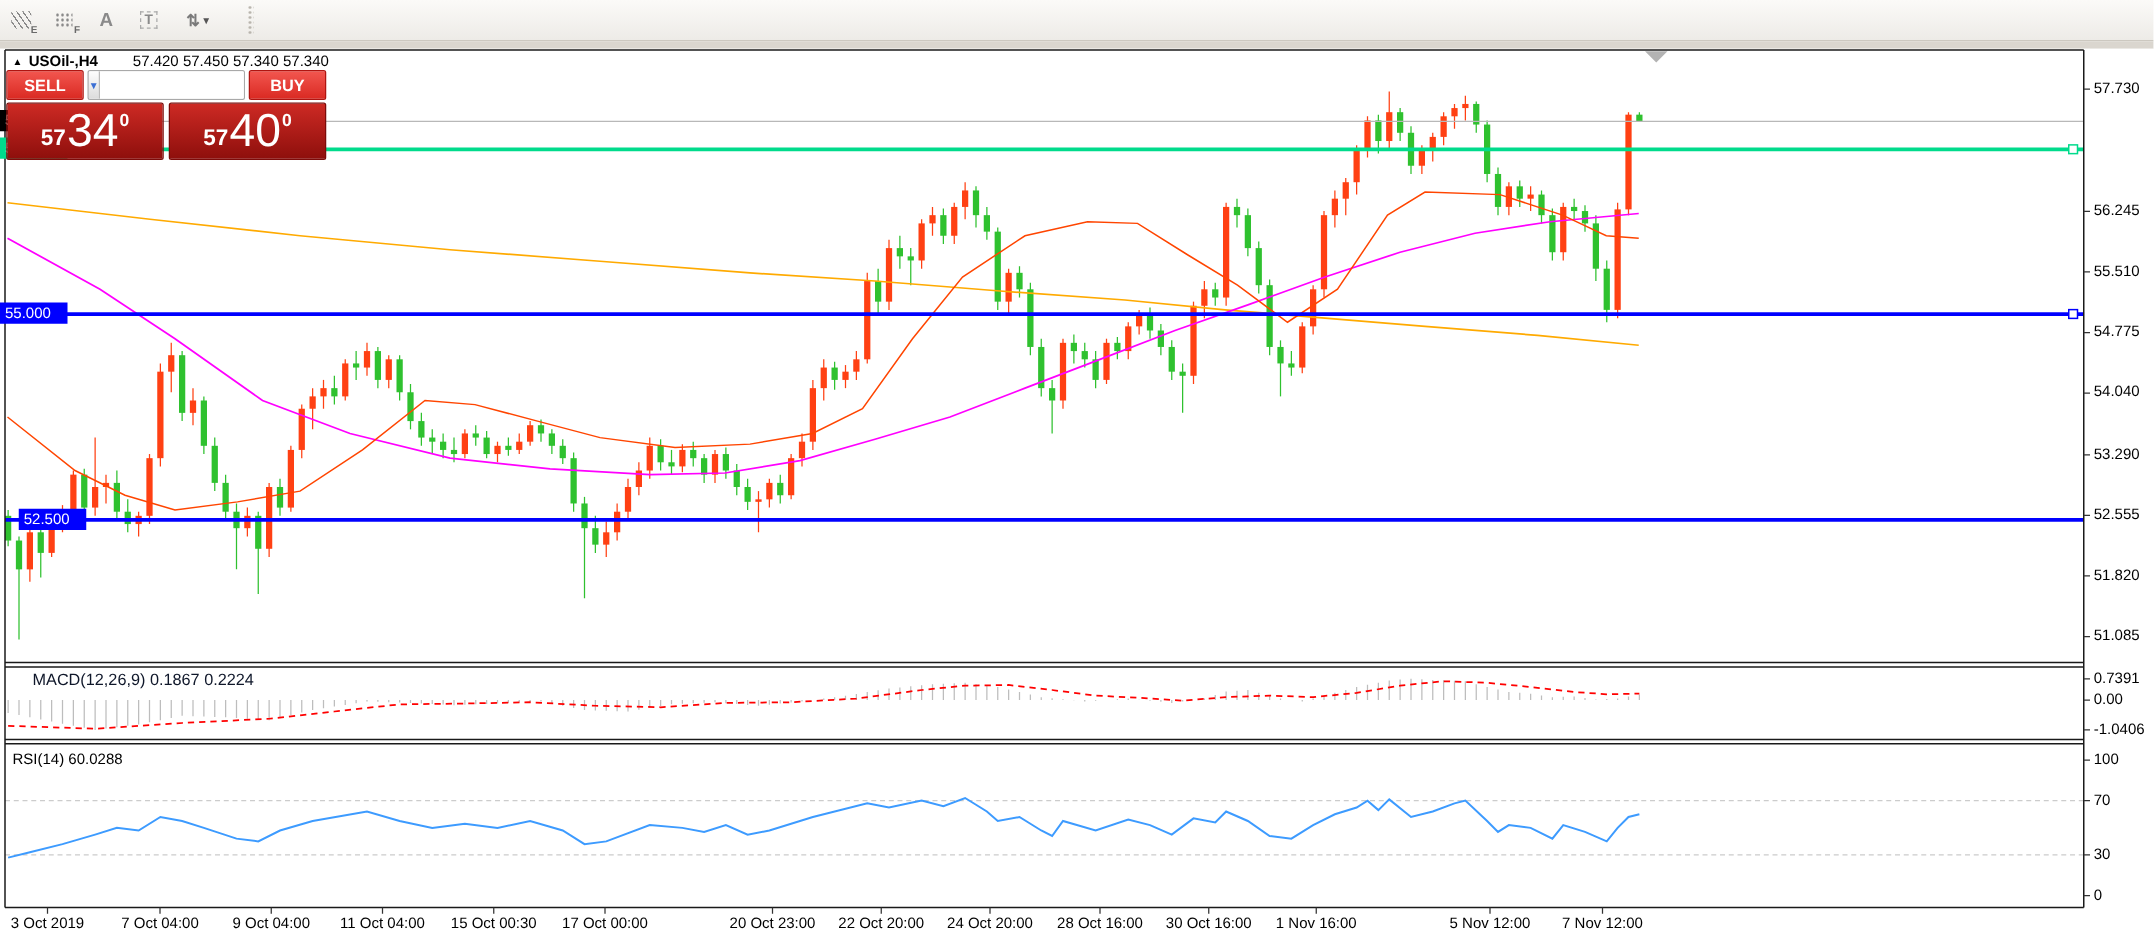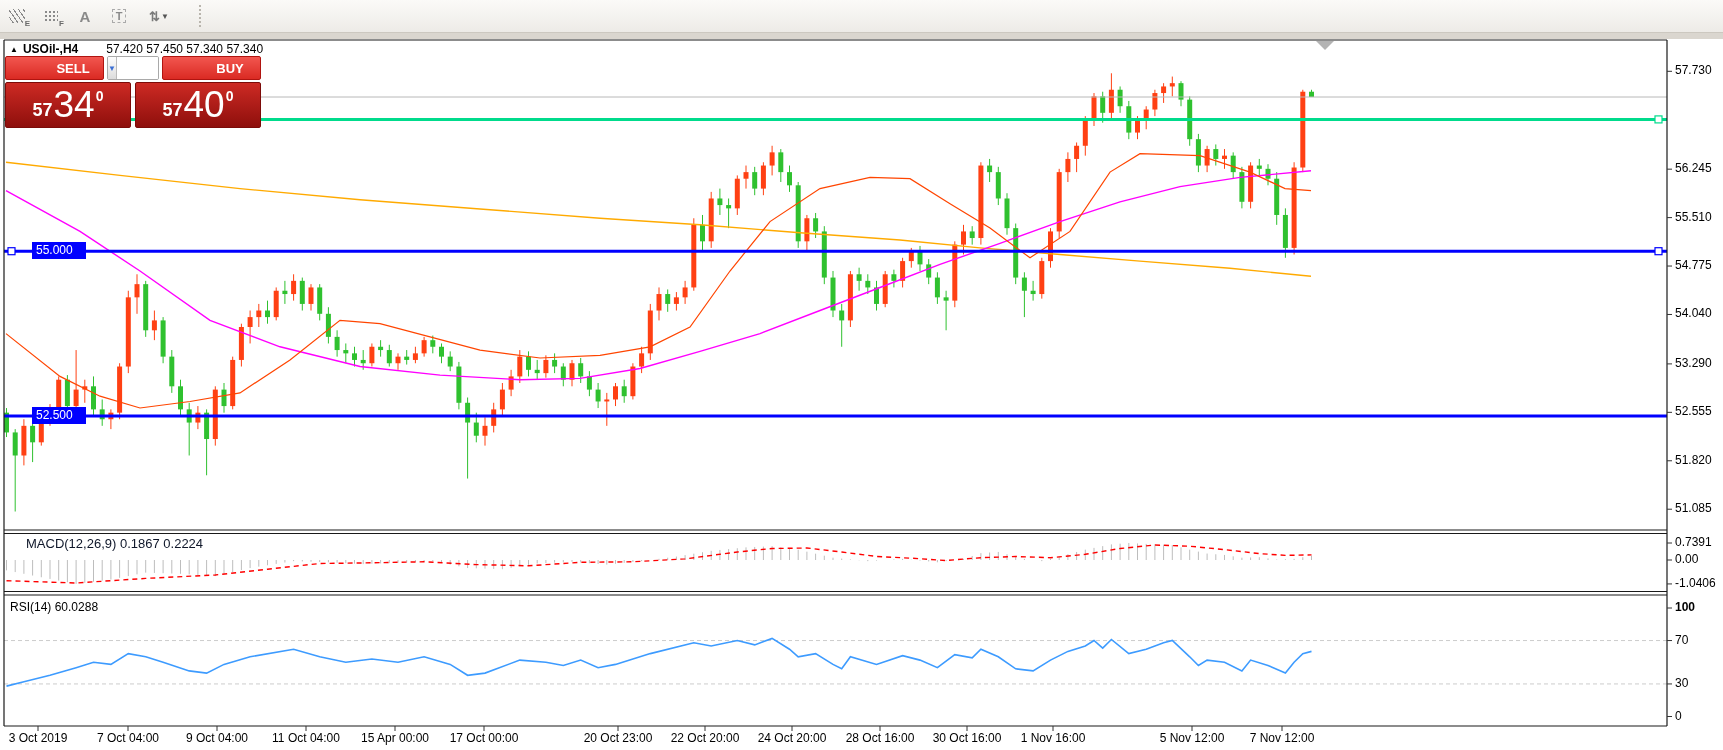--- a/index.html
+++ b/index.html
@@ -26,34 +26,34 @@
   .tf{height:24px;padding:0 10px;display:flex;align-items:center;font-size:12px;color:#4a4a4a;
     border:1px solid transparent;cursor:default;}
   .tf.active{background:#fdfdfc;border:1px solid #b7b3aa;box-shadow:inset 0 0 0 1px #fff;}
 
   #topstrip{position:absolute;left:0;top:33px;width:1723px;height:6px;background:#dad6cf;}
 
   
   #chartbg{position:absolute;left:0;top:39px;width:1723px;height:711px;background:#fff;}
   #gfx{position:absolute;left:0;top:0;z-index:1;}
   .lbl{position:absolute;font-size:12px;color:#000;white-space:nowrap;z-index:3;}
-  .badge{position:absolute;left:1670px;width:50px;padding:1px 0 2px 4px;font-size:12px;color:#fff;z-index:4;margin-left:32px;}
+  .badge{position:absolute;left:1670px;width:50px;padding:1px 0 2px 4px;font-size:12px;color:#fff;z-index:4;}
   .datelbl{transform:translateX(-50%);}
 
   
   #title{position:absolute;left:10px;top:42px;z-index:5;font-size:12px;color:#000;}
   #title .tri{font-size:8px;margin-right:5px;vertical-align:1px;}
   #title .sym{font-weight:bold;margin-right:28px;}
 
   
   #trade{position:absolute;left:5px;top:56px;z-index:6;width:256px;}
   #trade .row1{display:flex;gap:3px;height:24px;}
   .tradebtn{flex:0 0 60px;display:flex;align-items:center;justify-content:center;
     background:linear-gradient(#f2564f,#da2a23);border:1px solid #b01410;border-radius:2px;
-    color:#fff;font-size:13px;font-weight:bold;cursor:pointer;padding-left:37px;}
+    color:#fff;font-size:13px;font-weight:bold;cursor:pointer;}
   #vol{flex:1;display:flex;border:1px solid #a9a9a9;border-radius:2px;overflow:hidden;background:#fff;}
   .spin{width:19px;background:linear-gradient(#fefefe,#dcdcdc);border:0;display:flex;align-items:center;
     justify-content:center;font-size:8px;color:#3b6fd4;cursor:pointer;}
   .spin.dn{border-right:1px solid #bbb;}
   #vol input{flex:1;border:0;outline:none;text-align:right;font-size:13px;padding-right:6px;
     font-family:"Liberation Sans",sans-serif;color:#000;}
   #trade .row2{display:flex;gap:4px;margin-top:2px;height:46px;}
   .pricebox{flex:1;background:linear-gradient(#cd2a24,#8e0f0c);border:1px solid #7c0b09;border-radius:2px;
     color:#fff;display:flex;align-items:center;justify-content:center;cursor:pointer;}
   .pricebox .pre{font-size:18px;font-weight:bold;align-self:flex-end;margin-bottom:6px;}
@@ -633,33 +633,33 @@
       <div class="lbl" style="left: 1675px; top: 209.597px;">55.510</div>
       <div class="lbl" style="left: 1675px; top: 258.034px;">54.775</div>
       <div class="lbl" style="left: 1675px; top: 306.47px;">54.040</div>
       <div class="lbl" style="left: 1675px; top: 355.895px;">53.290</div>
       <div class="lbl" style="left: 1675px; top: 404.332px;">52.555</div>
       <div class="lbl" style="left: 1675px; top: 452.768px;">51.820</div>
       <div class="lbl" style="left: 1675px; top: 501.204px;">51.085</div>
       <div class="badge" style="left: 0px; top: 88px; background: rgb(0, 0, 0);">57.340</div>
       <div class="badge" style="left: 0px; top: 110.406px; background: rgb(0, 219, 140);">57.000</div>
       <div class="badge" style="left: 0px; top: 242.206px; background: rgb(0, 0, 255);">55.000</div>
-      <div class="badge" style="left: 0px; top: 406.956px; background: rgb(0, 0, 255);">52.500</div>
+      <div class="badge" style="left: 15px; top: 406.956px; background: rgb(0, 0, 255);">52.500</div>
       <div class="lbl" style="left: 1675px; top: 535.001px;">0.7391</div>
       <div class="lbl" style="left: 1675px; top: 552px;">0.00</div>
       <div class="lbl" style="left: 1675px; top: 575.934px;">-1.0406</div>
-      <div class="lbl" style="left: 1675px; top: 600px; font-weight: bold;">100</div>
+      <div class="lbl" style="left: 1675px; top: 600px;">100</div>
       <div class="lbl" style="left: 1675px; top: 632.55px;">70</div>
       <div class="lbl" style="left: 1675px; top: 675.95px;">30</div>
       <div class="lbl" style="left: 1675px; top: 708.5px;">0</div>
       <div class="lbl datelbl" style="left: 38px; top: 731px;">3 Oct 2019</div>
       <div class="lbl datelbl" style="left: 128px; top: 731px;">7 Oct 04:00</div>
       <div class="lbl datelbl" style="left: 217px; top: 731px;">9 Oct 04:00</div>
       <div class="lbl datelbl" style="left: 306px; top: 731px;">11 Oct 04:00</div>
-      <div class="lbl datelbl" style="left: 395px; top: 731px;">15 Apr 00:00</div>
+      <div class="lbl datelbl" style="left: 395px; top: 731px;">15 Oct 00:30</div>
       <div class="lbl datelbl" style="left: 484px; top: 731px;">17 Oct 00:00</div>
       <div class="lbl datelbl" style="left: 618px; top: 731px;">20 Oct 23:00</div>
       <div class="lbl datelbl" style="left: 705px; top: 731px;">22 Oct 20:00</div>
       <div class="lbl datelbl" style="left: 792px; top: 731px;">24 Oct 20:00</div>
       <div class="lbl datelbl" style="left: 880px; top: 731px;">28 Oct 16:00</div>
       <div class="lbl datelbl" style="left: 967px; top: 731px;">30 Oct 16:00</div>
       <div class="lbl datelbl" style="left: 1053px; top: 731px;">1 Nov 16:00</div>
       <div class="lbl datelbl" style="left: 1192px; top: 731px;">5 Nov 12:00</div>
       <div class="lbl datelbl" style="left: 1282px; top: 731px;">7 Nov 12:00</div>
     </div>

